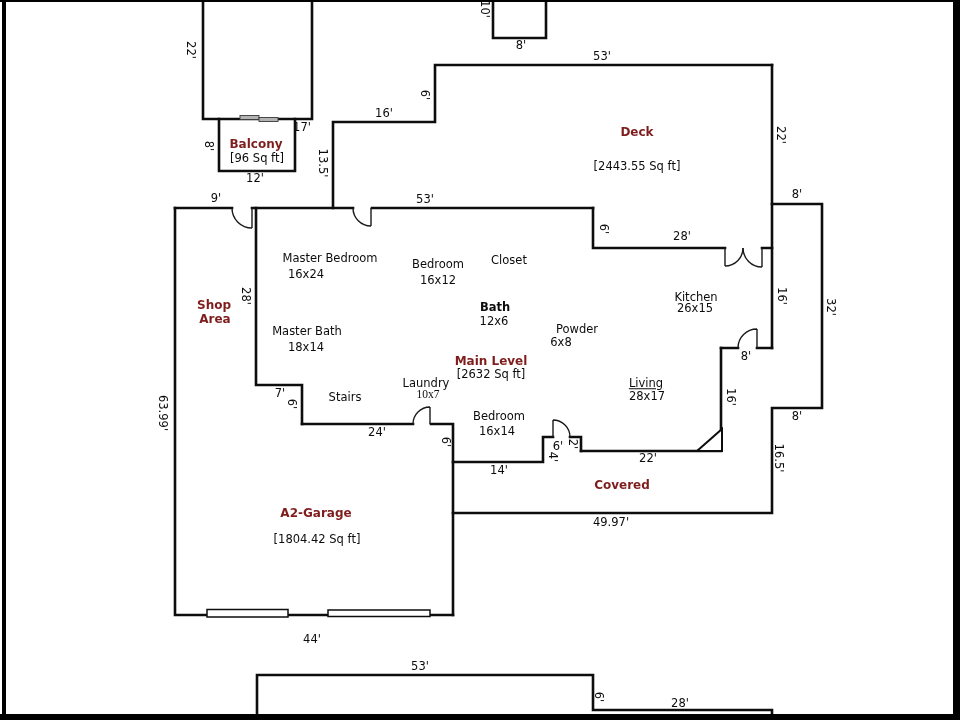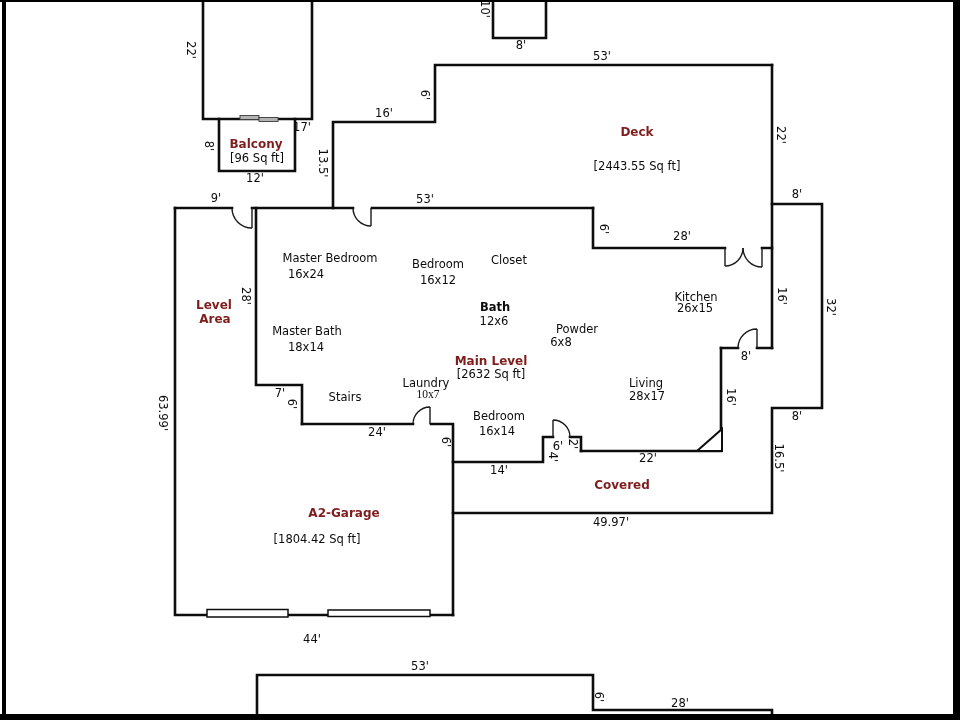--- a/index.html
+++ b/index.html
@@ -141,31 +141,31 @@
       <div class="lbl room" style="left: 695px; top: 309px;">26x15</div>
       <div class="lbl room" style="left: 495px; top: 308px; font-weight: bold;">Bath</div>
       <div class="lbl room" style="left: 494px; top: 322px;">12x6</div>
       <div class="lbl room" style="left: 577px; top: 330px;">Powder</div>
       <div class="lbl room" style="left: 561px; top: 343px;">6x8</div>
       <div class="lbl room" style="left: 307px; top: 332px;">Master Bath</div>
       <div class="lbl room" style="left: 306px; top: 348px;">18x14</div>
       <div class="lbl room" style="left: 426px; top: 384px;">Laundry</div>
       <div class="lbl room" style="left: 428px; top: 395px; font-family: Liberation Serif, serif;">10x7</div>
       <div class="lbl room" style="left: 345px; top: 398px;">Stairs</div>
-      <div class="lbl room" style="left: 646px; top: 384px;">Living</div>
+      <div class="lbl room" style="left: 646px; top: 384px; text-decoration: underline;">Living</div>
       <div class="lbl room" style="left: 647px; top: 397px;">28x17</div>
       <div class="lbl room" style="left: 499px; top: 417px;">Bedroom</div>
       <div class="lbl room" style="left: 497px; top: 432px;">16x14</div>
       <div class="lbl area" style="left: 256px; top: 144px; text-align: right;">Balcony</div>
       <div class="lbl area" style="left: 637px; top: 132px;">Deck</div>
-      <div class="lbl area" style="left: 214px; top: 305px;">Level</div>
+      <div class="lbl area" style="left: 214px; top: 305px;">Shop</div>
       <div class="lbl area" style="left: 215px; top: 319px;">Area</div>
       <div class="lbl area" style="left: 491px; top: 361px;">Main Level</div>
       <div class="lbl area" style="left: 622px; top: 485px;">Covered</div>
-      <div class="lbl area" style="left: 316px; top: 513px; margin-left: 28px;">A2-Garage</div>
+      <div class="lbl area" style="left: 316px; top: 513px;">A2-Garage</div>
       <div class="lbl sqft" style="left: 257px; top: 159px;">[96 Sq ft]</div>
       <div class="lbl sqft" style="left: 637px; top: 147px; margin-top: 20px;">[2443.55 Sq ft]</div>
       <div class="lbl sqft" style="left: 491px; top: 375px;">[2632 Sq ft]</div>
       <div class="lbl sqft" style="left: 317px; top: 540px;">[1804.42 Sq ft]</div>
     </div>
 
   <div class="frame top"></div>
   <div class="frame bottom"></div>
   <div class="frame left"></div>
   <div class="frame right"></div>

